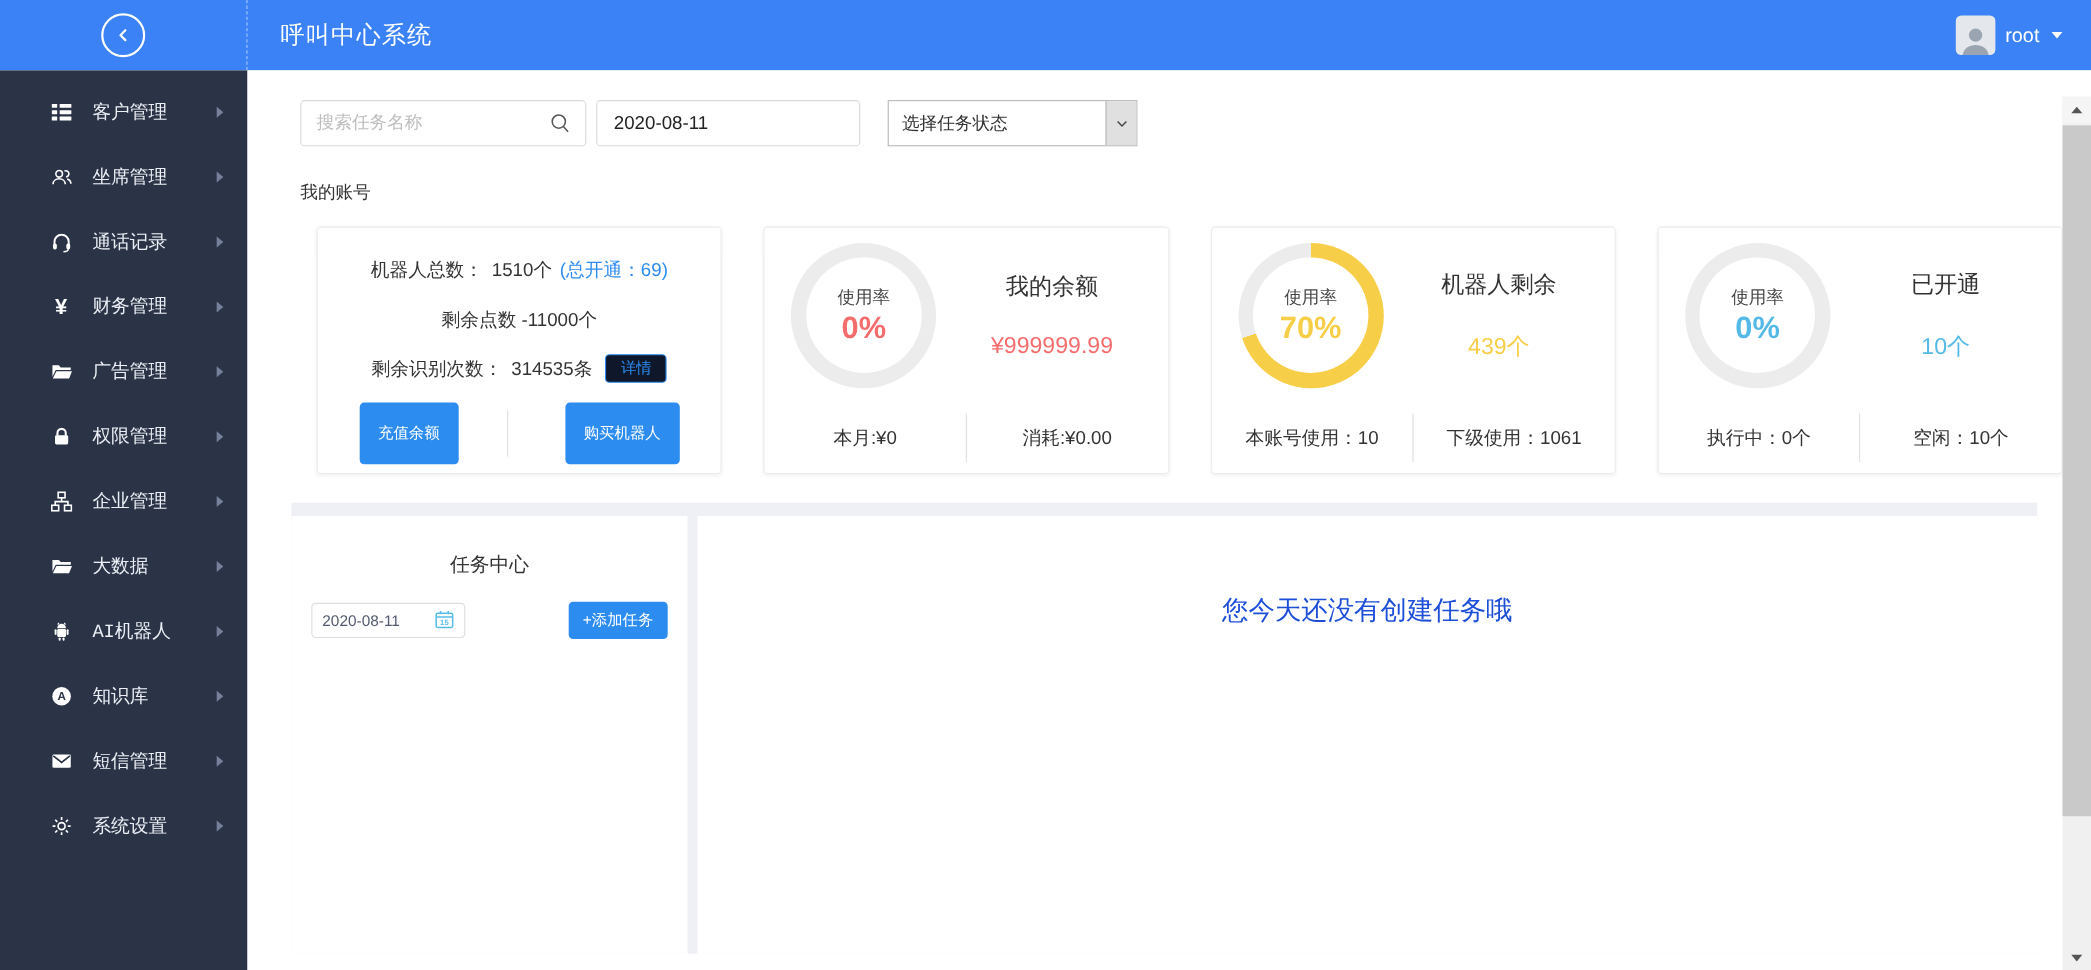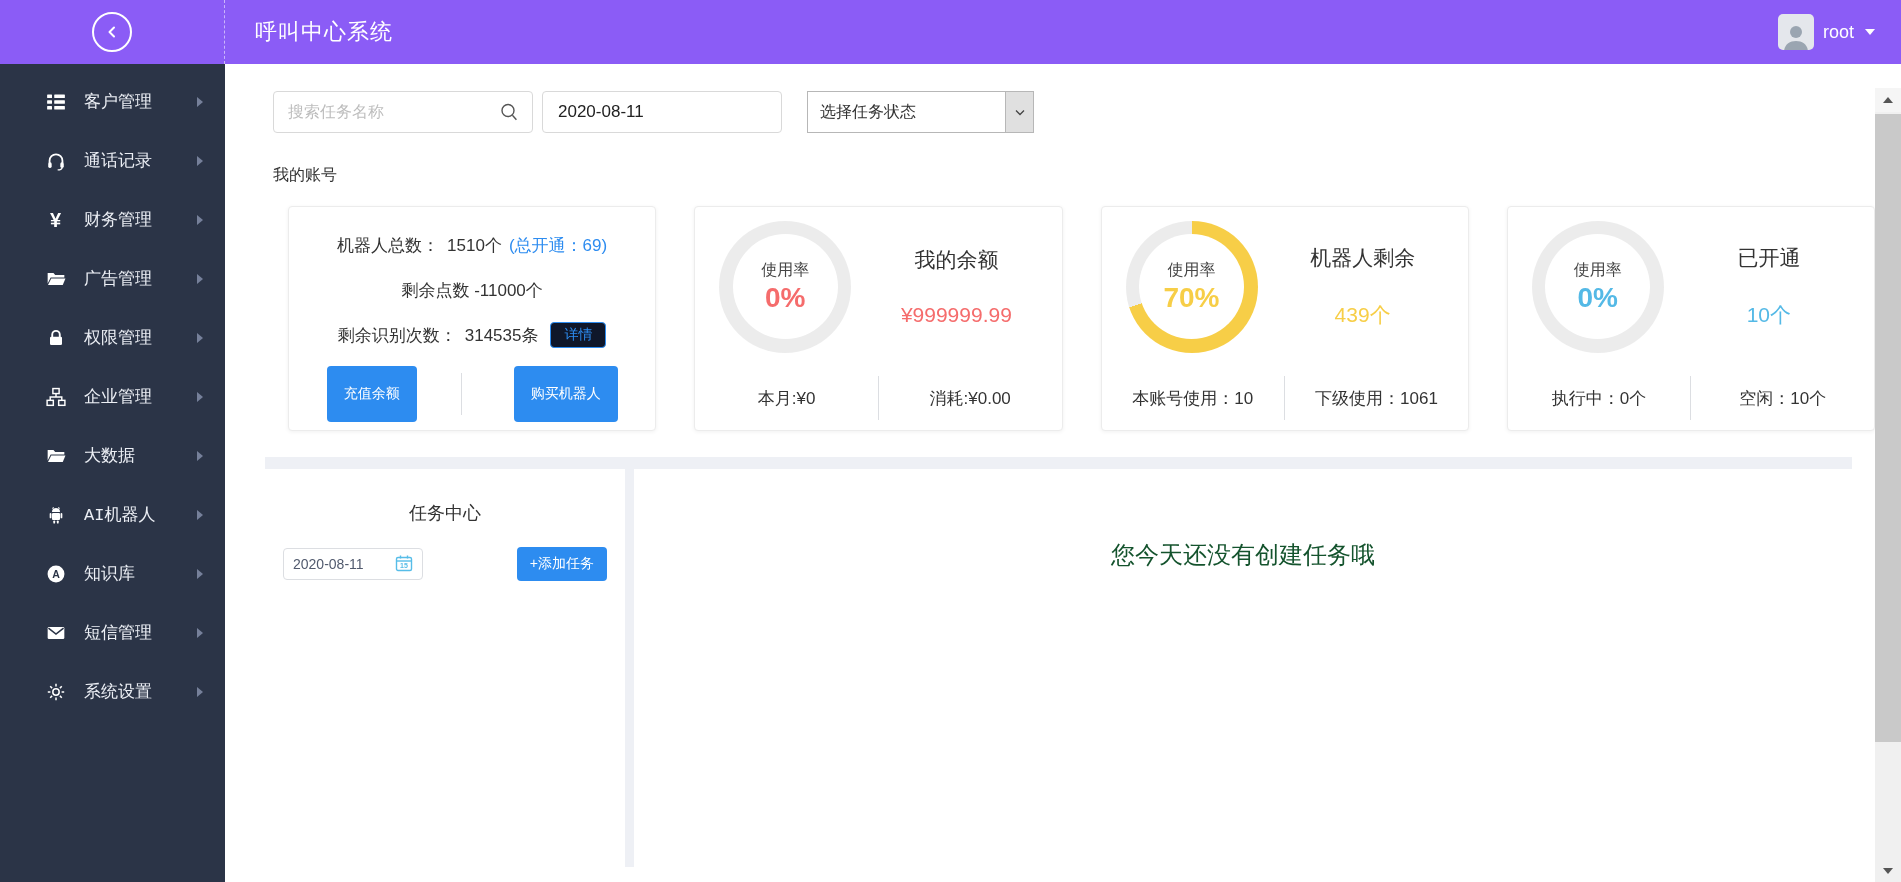--- a/index.html
+++ b/index.html
@@ -2,21 +2,21 @@
 <html><head>
 <meta charset="utf-8">
 <style>
   * { box-sizing: border-box; }
   html,body { margin:0; padding:0; }
   body {
     width:1901px; height:882px; overflow:hidden; background:#fff;
     font-family:"Liberation Sans","DejaVu Sans",sans-serif;
   }
   
-  .header { height:64px; background:#8b5cf6; display:flex; align-items:center; }
+  .header { height:64px; background:#3b82f6; display:flex; align-items:center; }
   .header-left { width:225px; height:100%; display:flex; align-items:center; justify-content:center;
     border-right:1px dashed rgba(255,255,255,.55); }
   .back-btn { width:40px; height:40px; border:2px solid #fff; border-radius:50%;
     display:flex; align-items:center; justify-content:center; cursor:pointer; }
   .app-title { color:#fff; font-size:22px; margin-left:30px; letter-spacing:1px; }
   .header-right { margin-left:auto; margin-right:26px; display:flex; align-items:center; gap:9px; cursor:pointer; }
   .avatar { width:36px; height:36px; border-radius:5px; background:#e4e7ec; overflow:hidden;
     display:flex; align-items:flex-end; justify-content:center; }
   .username { color:#fff; font-size:18px; }
   .caret-down { width:0; height:0; border-left:5px solid transparent; border-right:5px solid transparent;
@@ -95,21 +95,21 @@
     padding-top:12px; display:flex; gap:9px; }
   .panel-left { width:360px; background:#fff; padding-top:32px; flex-shrink:0; }
   .pl-title { text-align:center; font-size:18px; color:#333; }
   .pl-controls { display:flex; align-items:center; justify-content:space-between; padding:0 18px; margin-top:22px; }
   .task-date { width:140px; height:32px; border:1px solid #dcdee2; border-radius:4px; background:#fff;
     display:flex; align-items:center; justify-content:space-between; padding:0 9px; font-size:14px;
     color:#515a6e; cursor:pointer; }
   .btn-add { background:#2d8cf0; color:#fff; border:none; border-radius:4px; font-size:14px;
     padding:8px 13px; cursor:pointer; font-family:inherit; }
   .panel-right { flex:1; background:#fff; }
-  .empty-msg { text-align:center; margin-top:70px; font-size:24px; color:#14532d; }
+  .empty-msg { text-align:center; margin-top:70px; font-size:24px; color:#1d4ed8; }
 </style>
 </head>
 <body>
 
 <div class="header">
   <div class="header-left">
     <div class="back-btn">
       <svg width="16" height="16" viewBox="0 0 16 16" fill="none" stroke="#fff" stroke-width="2" stroke-linecap="round" stroke-linejoin="round">
           <path d="M10 3.5L5.5 8l4.5 4.5"></path>
         </svg>
@@ -138,20 +138,32 @@
               <rect x="1" y="2.2" width="4.4" height="3.2" rx=".5"></rect>
               <rect x="7.4" y="2.2" width="9.6" height="3.2" rx=".5"></rect>
               <rect x="1" y="7.4" width="4.4" height="3.2" rx=".5"></rect>
               <rect x="7.4" y="7.4" width="9.6" height="3.2" rx=".5"></rect>
               <rect x="1" y="12.6" width="4.4" height="3.2" rx=".5"></rect>
               <rect x="7.4" y="12.6" width="9.6" height="3.2" rx=".5"></rect>
             </g>
           </svg>
         </span>
       <span class="nav-label">客户管理</span>
+      <span class="nav-arrow"></span>
+    </div>
+    <div class="nav-item">
+      <span class="nav-icon">
+          <svg viewBox="0 0 18 18" fill="none" stroke="#fff" stroke-width="1.3">
+            <circle cx="7" cy="6.3" r="2.7"></circle>
+            <path d="M2 14.8c0-2.7 2.2-4.4 5-4.4s5 1.7 5 4.4"></path>
+            <path d="M11.3 4.1a2.5 2.5 0 1 1 1.4 4.7"></path>
+            <path d="M13.6 10.5c1.9.6 3 2 3 4"></path>
+          </svg>
+        </span>
+      <span class="nav-label">坐席管理</span>
       <span class="nav-arrow"></span>
     </div>
     <div class="nav-item">
       <span class="nav-icon">
           <svg viewBox="0 0 18 18">
             <path d="M3.2 11V8.8a5.8 5.8 0 0 1 11.6 0V11" fill="none" stroke="#fff" stroke-width="1.6"></path>
             <rect x="2" y="10.2" width="3.1" height="5" rx="1.4" fill="#fff"></rect>
             <rect x="12.9" y="10.2" width="3.1" height="5" rx="1.4" fill="#fff"></rect>
             <path d="M14.5 14.8c0 1.4-1.8 2.2-4 2.2" fill="none" stroke="#fff" stroke-width="1.2"></path>
           </svg>

